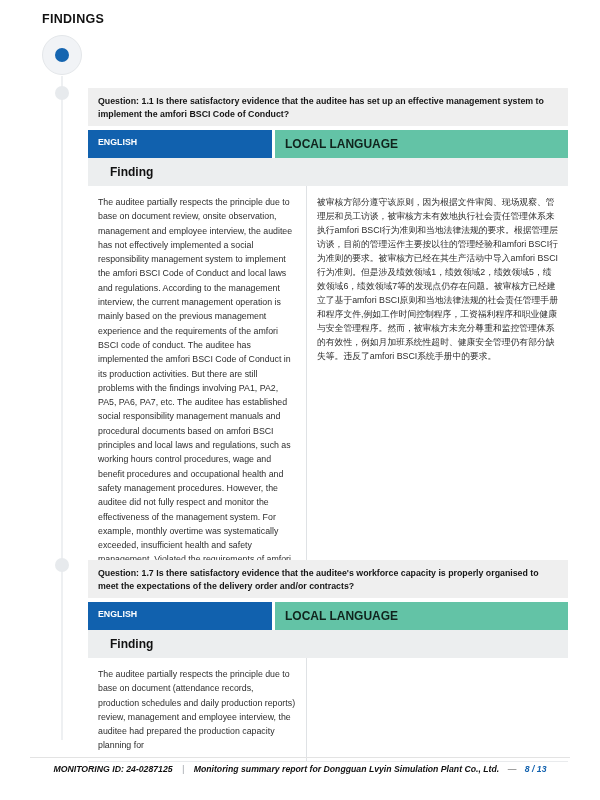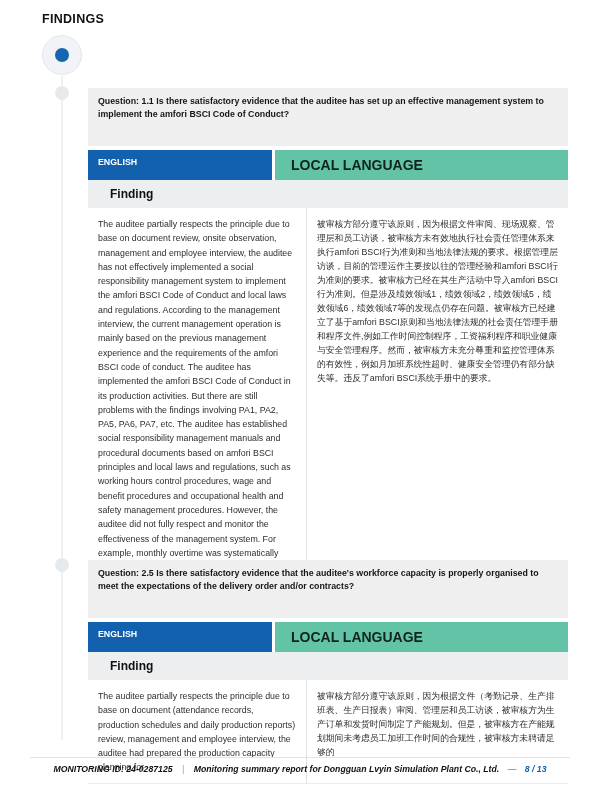--- a/index.html
+++ b/index.html
@@ -40,32 +40,32 @@
   .section-title { font-size:10.8px; font-weight:700; color:#111; }
   .section-site { margin-top:5px; font-size:8.6px; color:#222; }
   .section-site .sep { color:#9aa0a6; margin:0 6px; }
 
   
   .qblock { position:absolute; left:88px; width:480px; }
   .qblock.first  { top:88px; }
   .qblock.second { top:560px; }
 
   .question-bar {
-    background:#efefef; padding:7px 10px 25px 10px;
+    background:#efefef; padding:7px 10px 5px 10px;
     font-size:8.8px; line-height:13px; color:#161616; font-weight:700;
   }
   .lang-header { display:flex; margin-top:4px; }
   .lang-header .col-en {
     width:184px; background:#1161ae; color:#ffffff;
     font-size:8.8px; font-weight:700; padding:7px 10px;
   }
   .lang-header .gap { width:3px; background:#ffffff; }
   .lang-header .col-local {
     flex:1; background:#63c3a6; color:#10241d;
-    font-size:14px; font-weight:700; padding:7px 16px;
+    font-size:12px; font-weight:700; padding:7px 10px;
   }
   .finding-row {
     background:#eceeef; padding:7px 22px;
     font-size:12px; font-weight:700; color:#111;
   }
   .finding-content {
     display:flex; background:#ffffff;
     border-bottom:1px solid #e9ebed;
   }
   .finding-content .cell-en {
@@ -122,32 +122,31 @@
     <div class="finding-content">
       <div class="cell-en">The auditee partially respects the principle due to base on document review, onsite observation, management and employee interview, the auditee has not effectively implemented a social responsibility management system to implement the amfori BSCI Code of Conduct and local laws and regulations. According to the management interview, the current management operation is mainly based on the previous management experience and the requirements of the amfori BSCI code of conduct. The auditee has implemented the amfori BSCI Code of Conduct in its production activities. But there are still problems with the findings involving PA1, PA2, PA5, PA6, PA7, etc. The auditee has established social responsibility management manuals and procedural documents based on amfori BSCI principles and local laws and regulations, such as working hours control procedures, wage and benefit procedures and occupational health and safety management procedures. However, the auditee did not fully respect and monitor the effectiveness of the management system. For example, monthly overtime was systematically exceeded, insufficient health and safety management. Violated the requirements of amfori BSCI system manual.</div>
       <div class="divider"></div>
       <div class="cell-local">被审核方部分遵守该原则，因为根据文件审阅、现场观察、管理层和员工访谈，被审核方未有效地执行社会责任管理体系来执行amfori BSCI行为准则和当地法律法规的要求。根据管理层访谈，目前的管理运作主要按以往的管理经验和amfori BSCI行为准则的要求。被审核方已经在其生产活动中导入amfori BSCI行为准则。但是涉及绩效领域1，绩效领域2，绩效领域5，绩效领域6，绩效领域7等的发现点仍存在问题。被审核方已经建立了基于amfori BSCI原则和当地法律法规的社会责任管理手册和程序文件,例如工作时间控制程序，工资福利程序和职业健康与安全管理程序。然而，被审核方未充分尊重和监控管理体系的有效性，例如月加班系统性超时、健康安全管理仍有部分缺失等。违反了amfori BSCI系统手册中的要求。</div>
     </div>
   </div>
 
   <div class="qblock second">
     <div class="question-bar">
       <span>Question:</span>
-      <span>2.5 Is there satisfactory evidence that the auditee's workforce capacity is properly organised to meet the expectations of the delivery order and/or contracts?</span>
+      <span>1.7 Is there satisfactory evidence that the auditee's workforce capacity is properly organised to meet the expectations of the delivery order and/or contracts?</span>
     </div>
     <div class="lang-header">
       <div class="col-en">ENGLISH</div>
       <div class="gap"></div>
       <div class="col-local">LOCAL LANGUAGE</div>
     </div>
     <div class="finding-row">Finding</div>
     <div class="finding-content">
       <div class="cell-en">The auditee partially respects the principle due to base on document (attendance records, production schedules and daily production reports) review, management and employee interview, the auditee had prepared the production capacity planning for</div>
       <div class="divider"></div>
-      <div class="cell-local">被审核方部分遵守该原则，因为根据文件（考勤记录、生产排班表、生产日报表）审阅、管理层和员工访谈，被审核方为生产订单和发货时间制定了产能规划。但是，被审核方在产能规划期间未考虑员工加班工作时间的合规性，被审核方未聘请足够的</div>
     </div>
   </div>
 
   <div class="footer-rule"></div>
   <div class="footer">
     <span>MONITORING ID: 24-0287125</span>
     <span class="sep">|</span>
     <span>Monitoring summary report for Dongguan Lvyin Simulation Plant Co., Ltd.</span>
     <span class="dash">—</span>
     <span class="page-num">8 / 13</span>

